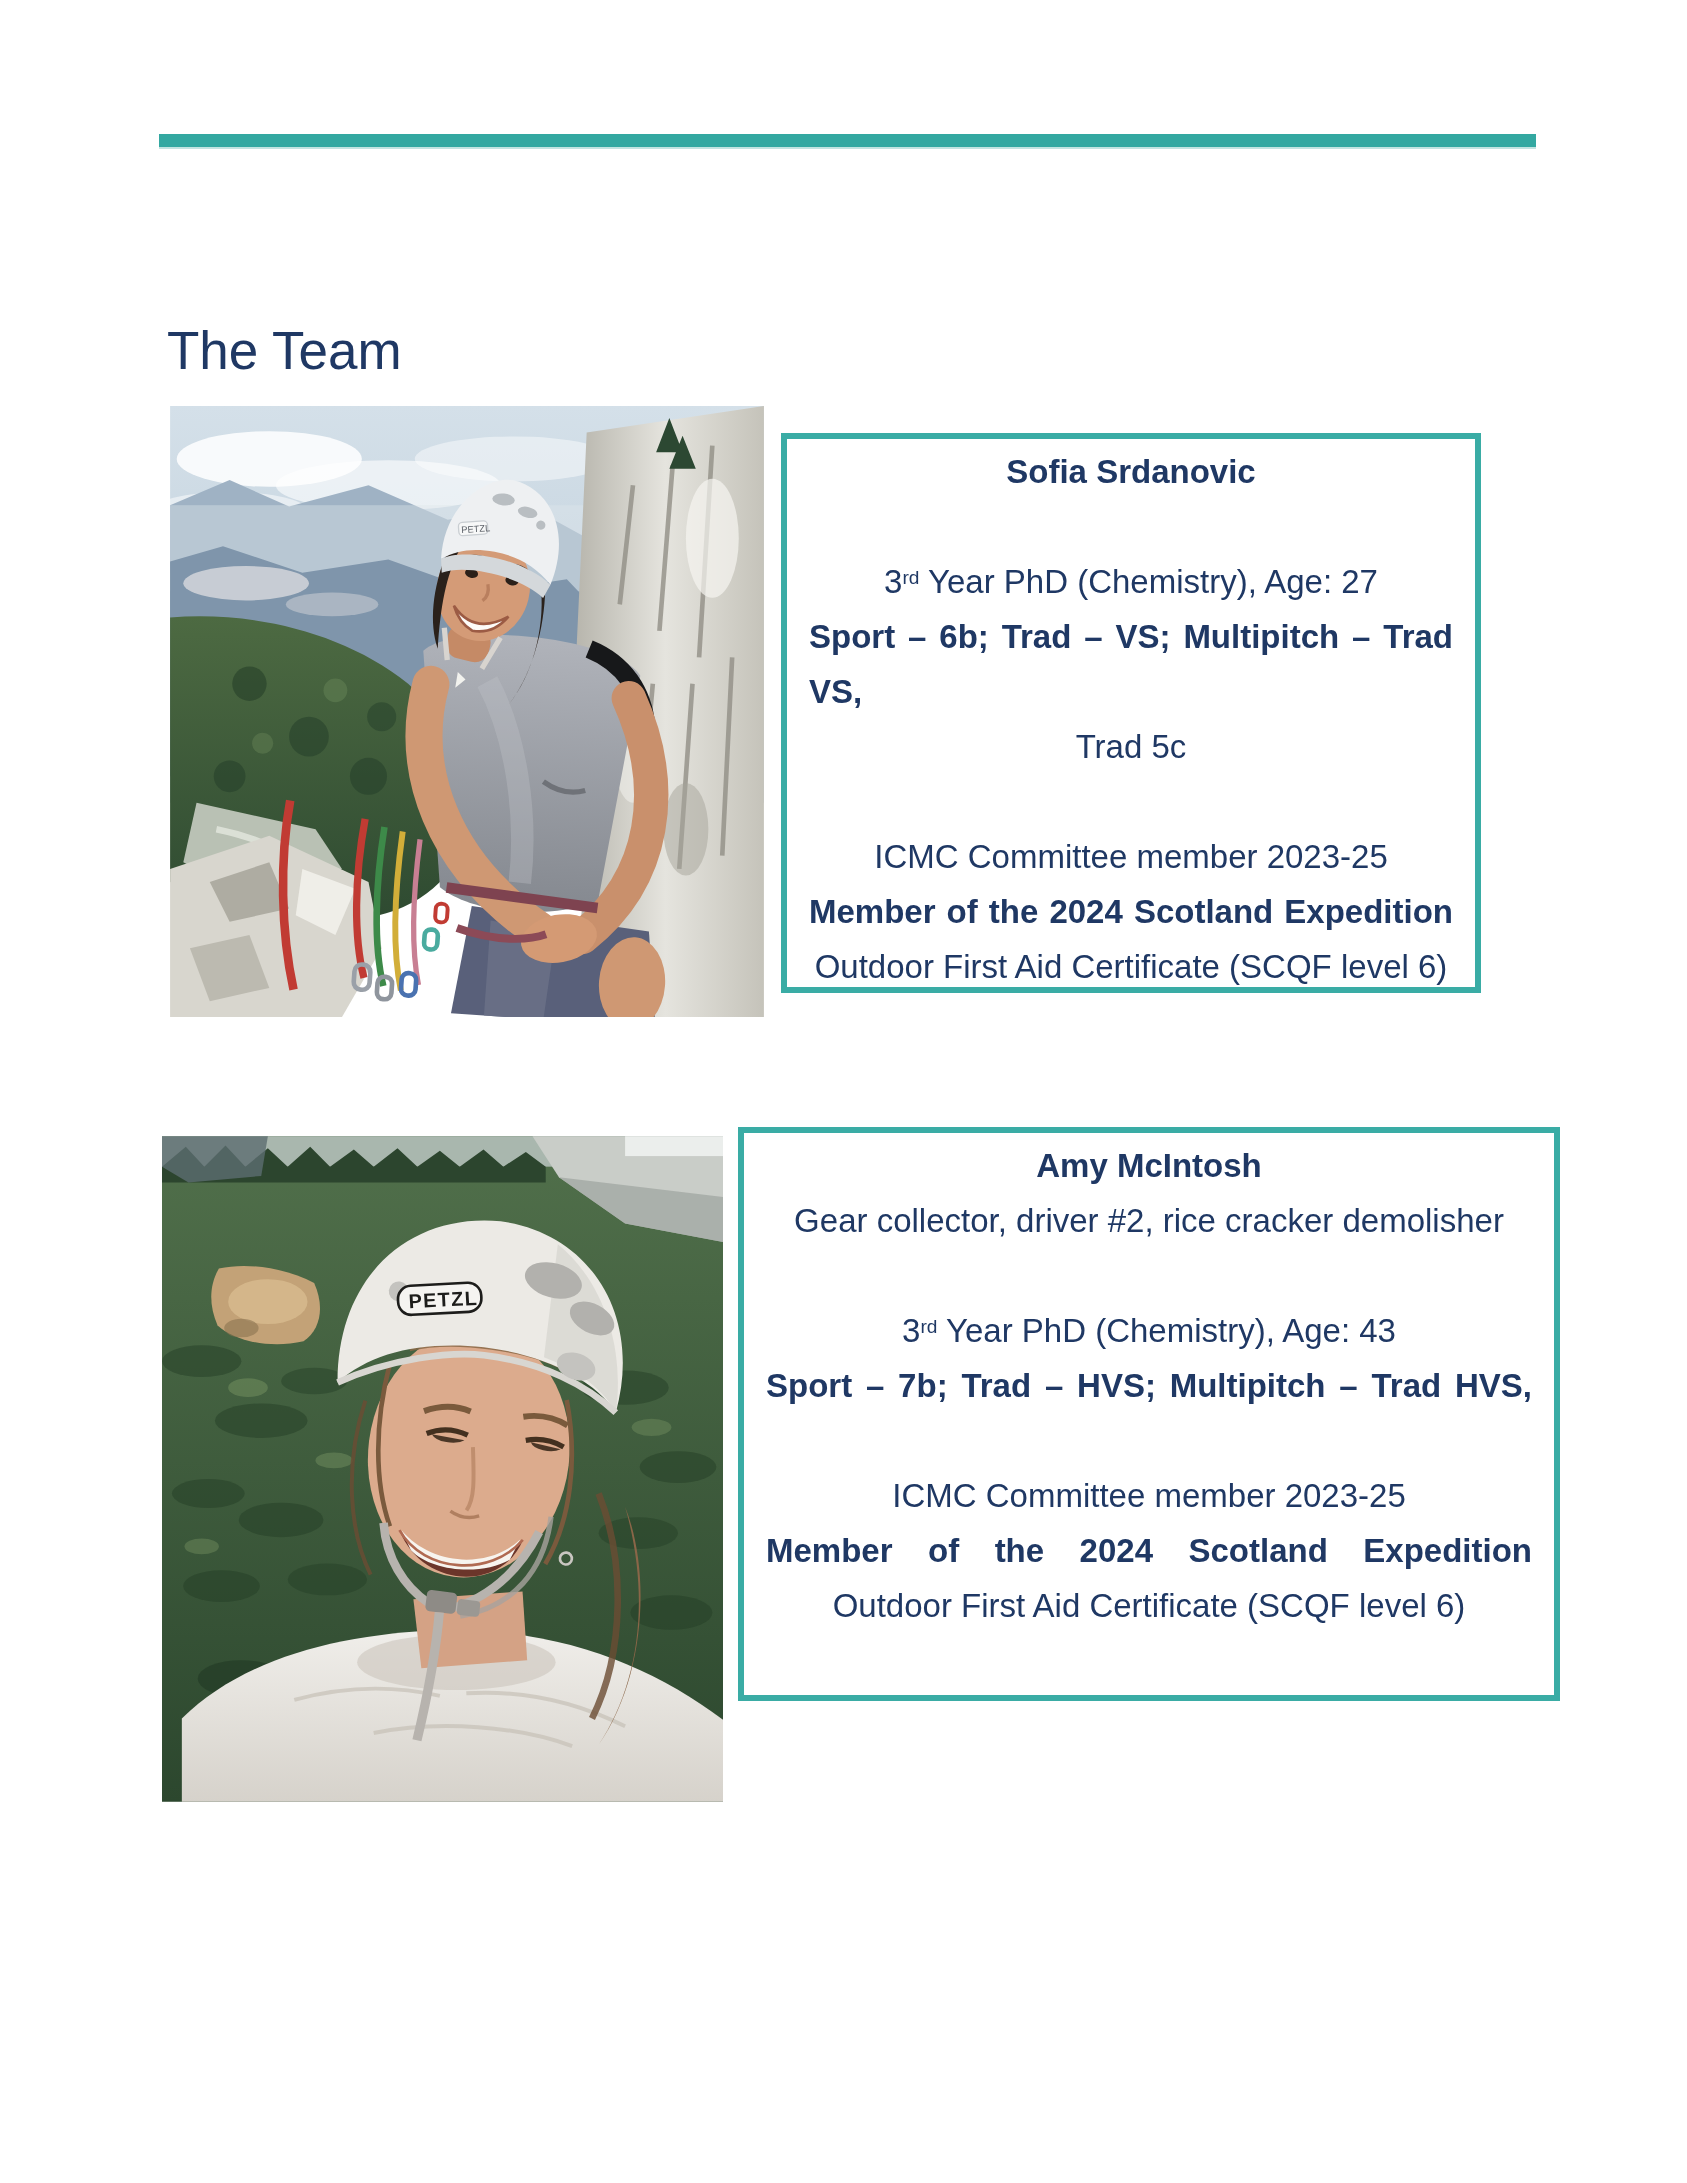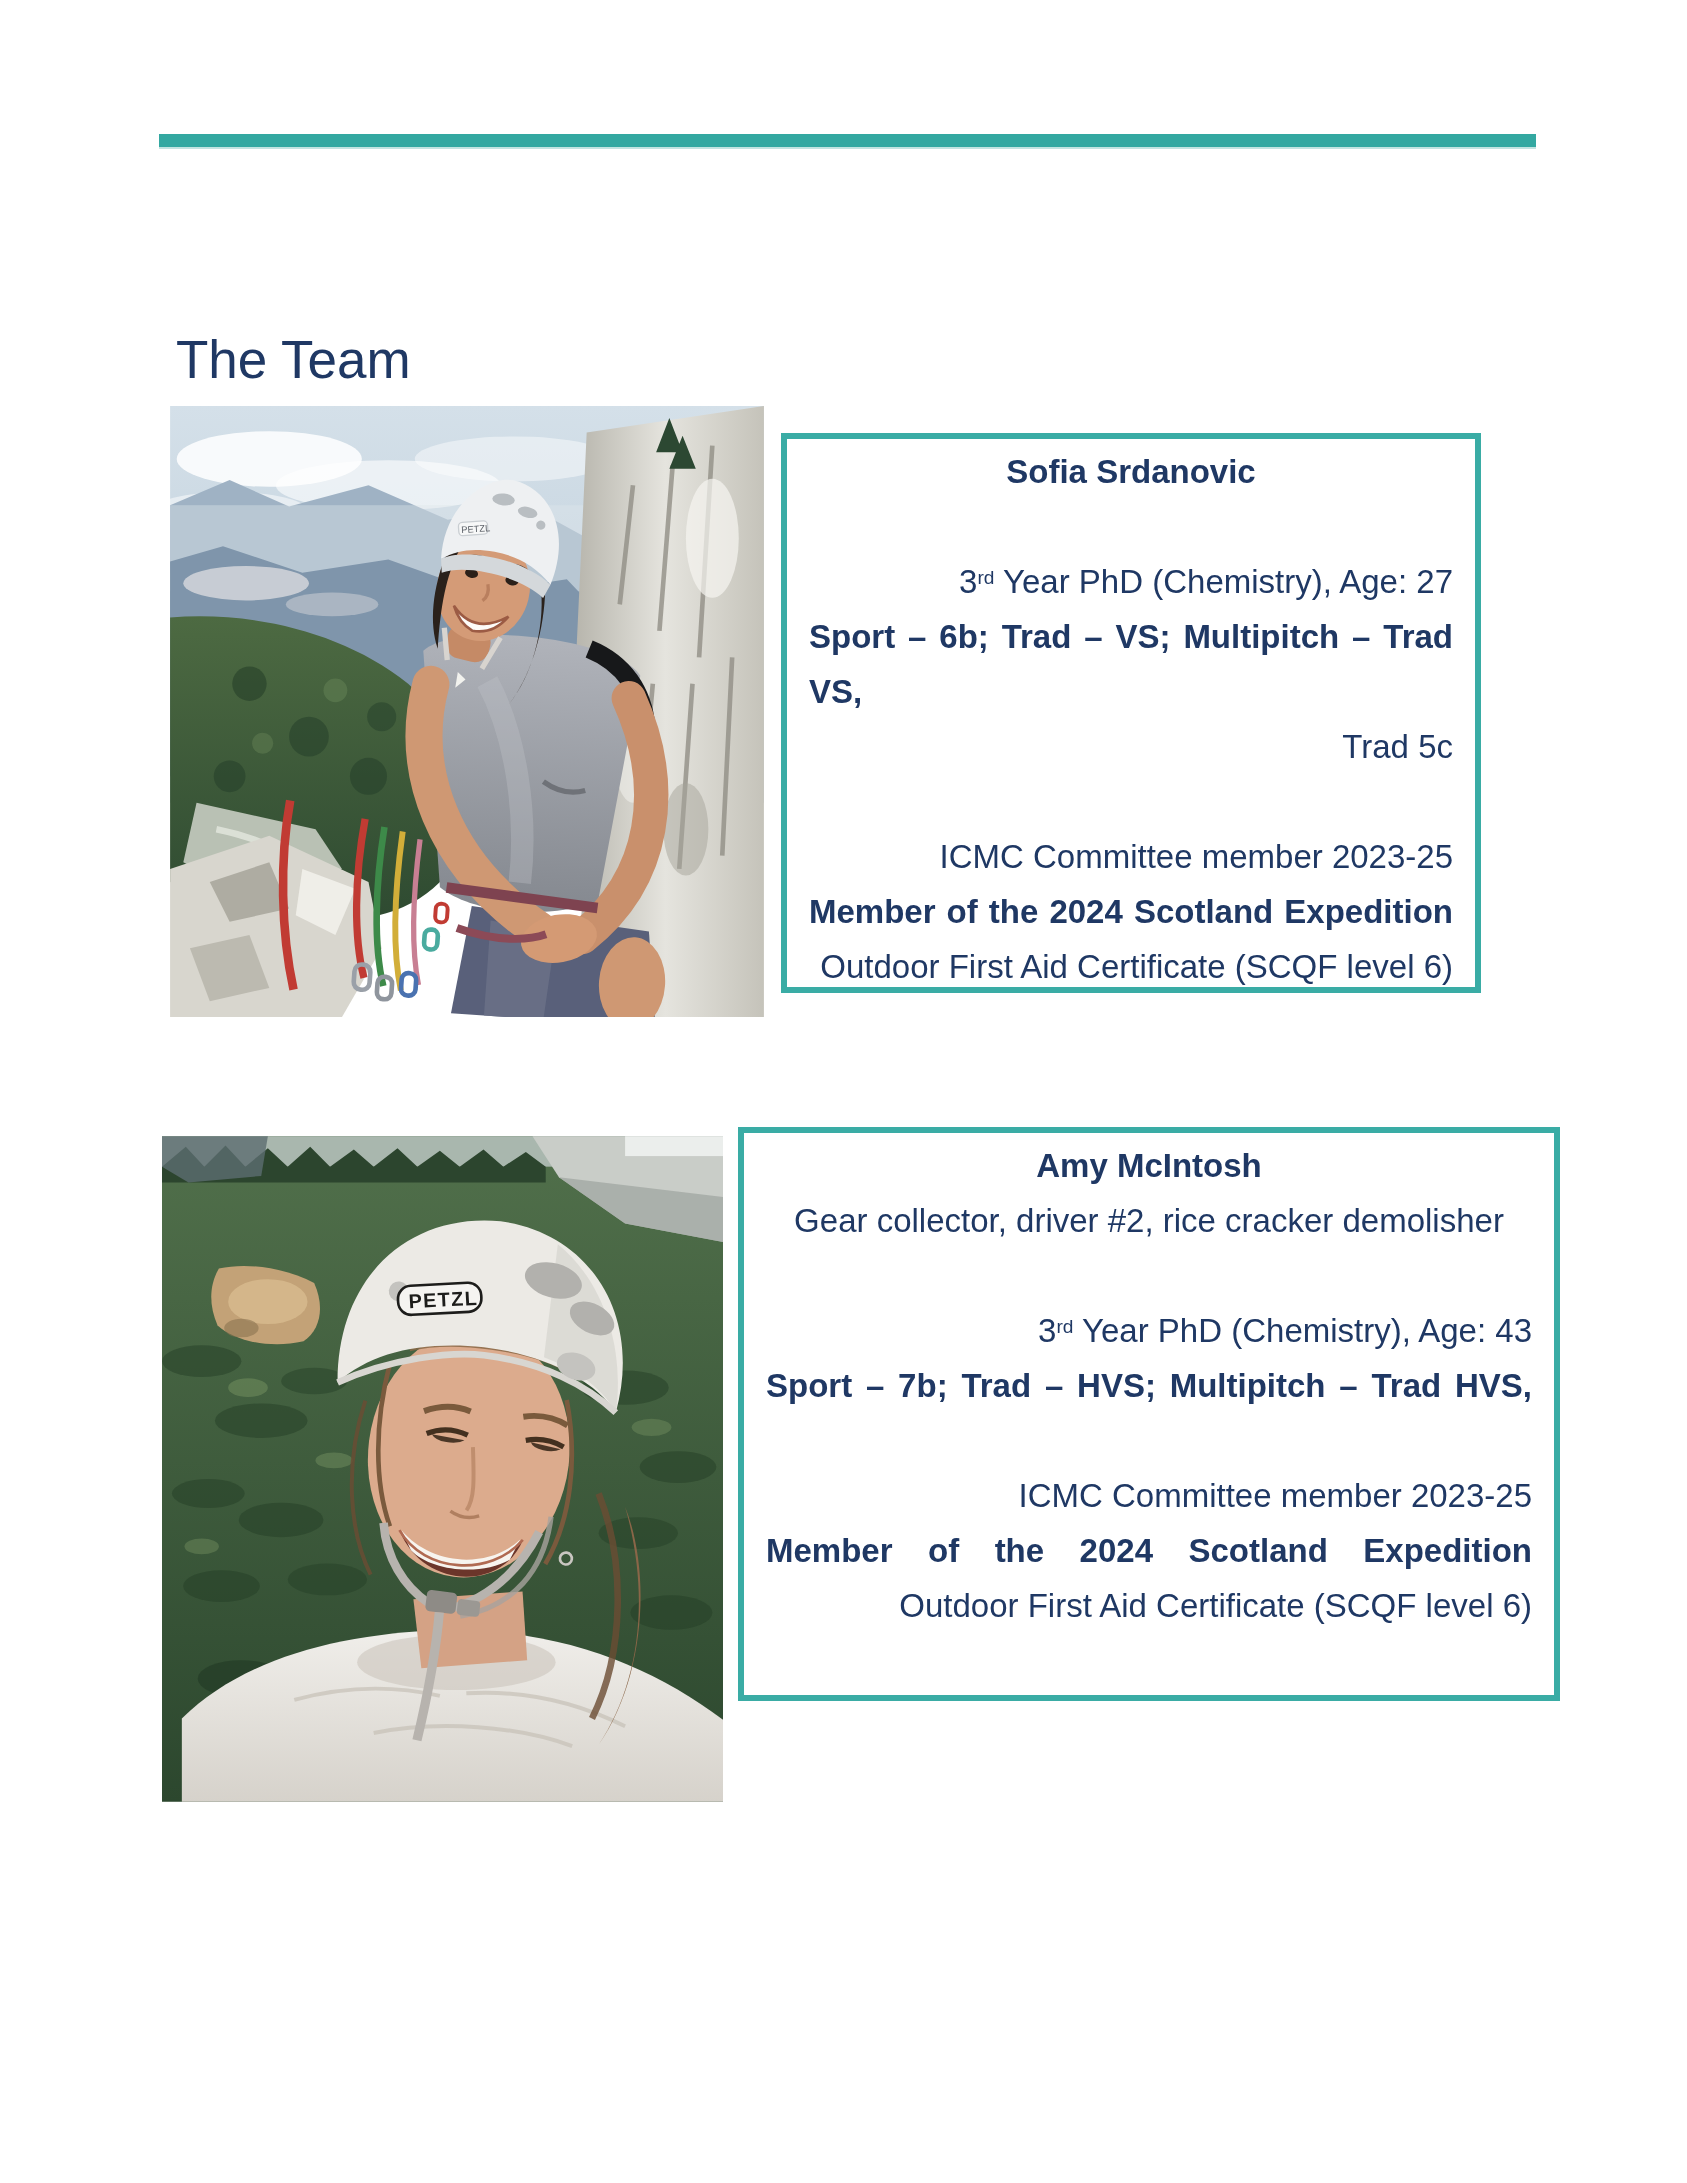--- a/index.html
+++ b/index.html
@@ -6,37 +6,37 @@
   .page{
     position:relative;width:1687px;height:2183px;background:#ffffff;
     font-family:"Liberation Sans", sans-serif;overflow:hidden;
     --teal:#33a8a1;--teal-border:#3aaca5;--navy:#1f3864;
   }
   .top-bar{
     position:absolute;left:159px;top:134px;width:1377px;height:13.2px;
     background:var(--teal);border-bottom:2.6px solid #c2e4e1;
   }
   .heading{
-    position:absolute;left:167px;top:320px;margin:9px;
+    position:absolute;left:167px;top:320px;margin:0;
     font-size:53px;font-weight:400;color:var(--navy);text-align:right;
   }
   .photo{position:absolute;margin:0;padding:0;}
   .photo svg{display:block;width:100%;height:100%;}
   .photo1{left:170px;top:406px;width:594px;height:611px;}
   .photo2{left:162px;top:1136px;width:561px;height:666px;}
   .card{
     position:absolute;background:#ffffff;border:6.6px solid var(--teal-border);
     box-sizing:border-box;padding:5.3px 22px 0 22px;color:var(--navy);
     font-size:33px;line-height:55px;overflow:hidden;
   }
   .card1{left:781px;top:433px;width:700px;height:560px;}
   .card2{left:738px;top:1127px;width:822px;height:574px;}
   .mname{text-align:center;font-weight:700;}
   .mtag{text-align:center;}
-  .line.left{text-align:right;}
+  .line.left{text-align:center;}
   .line.justify{text-align:justify;text-align-last:justify;font-weight:bold;}
   .line.blank{}
   sup{font-size:.58em;line-height:0;vertical-align:baseline;position:relative;top:-0.5em;}
 </style>
 </head>
 <body>
 
 <div class="page" style="--teal: #33a8a1; --teal-border: #3aaca5; --navy: #1f3864;">
 
   <div class="top-bar"></div>

